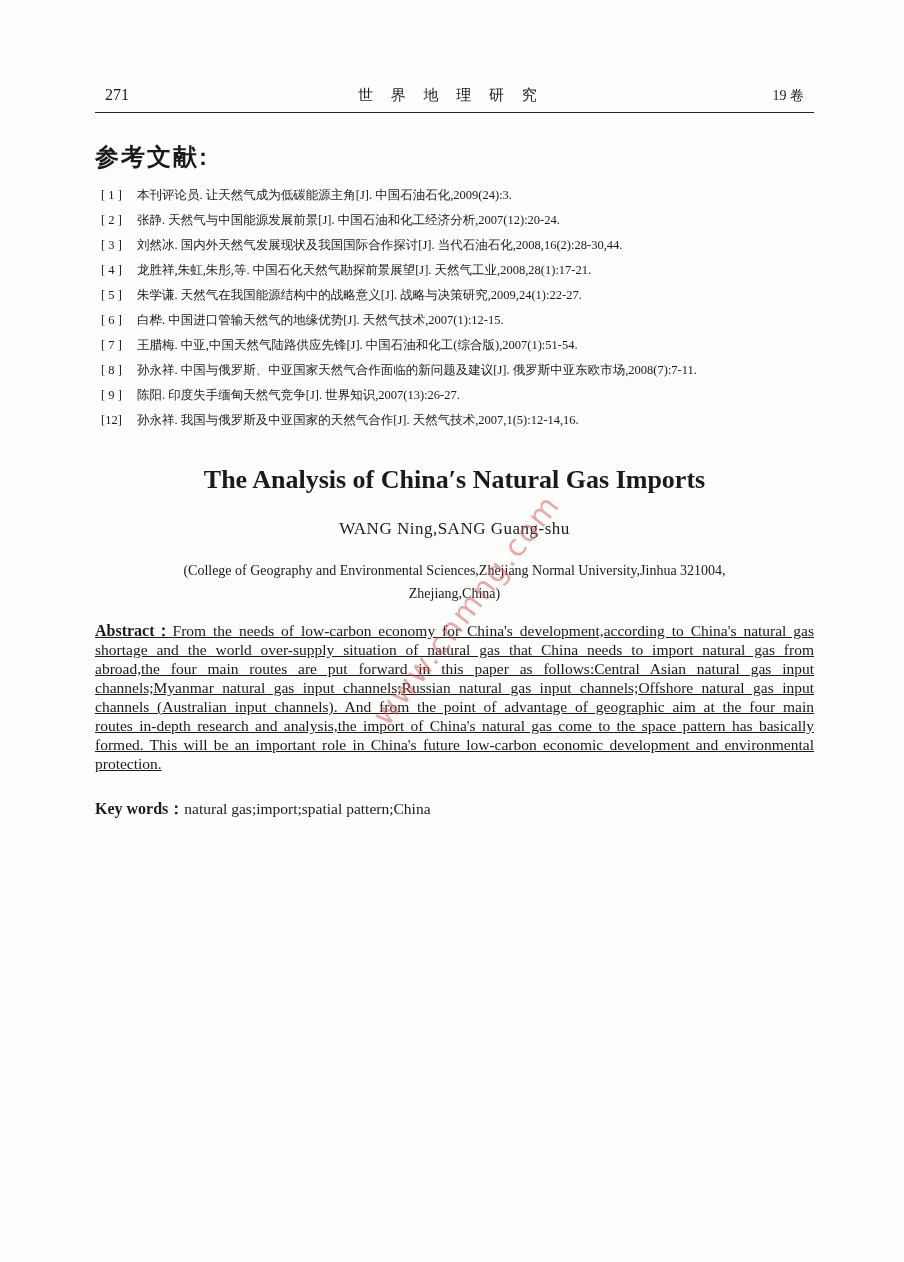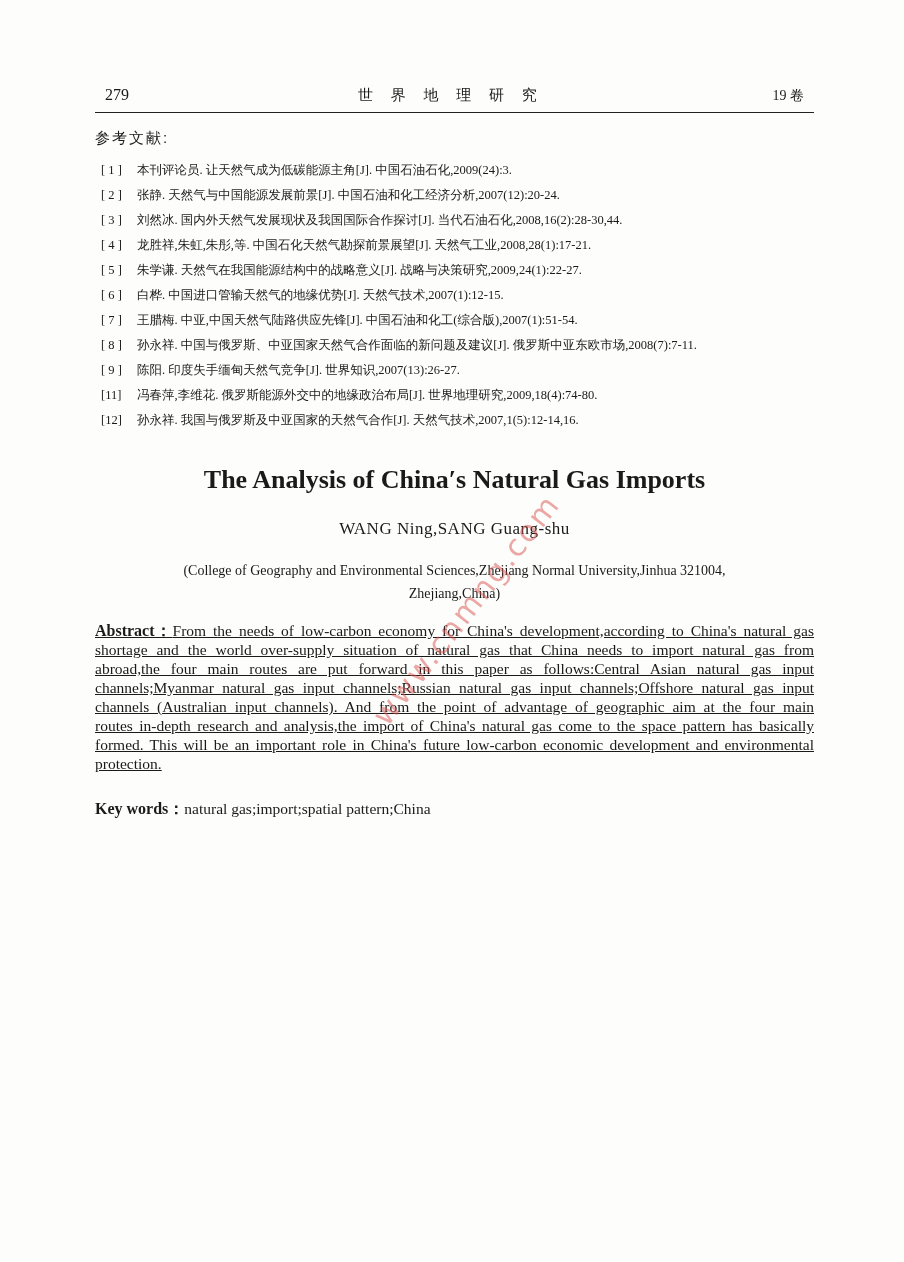--- a/index.html
+++ b/index.html
@@ -24,24 +24,24 @@
     font-size: 15px;
     padding: 0 10px 7px 10px;
     border-bottom: 1.6px solid #222;
   }
   .page-header .journal { letter-spacing: 7px; font-size: 15px; text-align: right; }
   .page-header .page-num { font-size: 16px; }
   .page-header .volume { font-size: 14px; }
 
   
   .ref-heading {
-    margin-top: 16px;
+    margin-top: 28px;
     font-family: "Liberation Sans", sans-serif;
-    font-weight: normal;
-    font-size: 15px;
+    font-weight: bold;
+    font-size: 24px;
     letter-spacing: 2px;
   }
   .ref-list {
     list-style: none;
     margin-top: 10px;
     font-size: 12.5px;
     line-height: 25px;
     padding-left: 6px;
   }
   .ref-item { display: flex; }
@@ -103,21 +103,21 @@
   }
 </style>
 </head>
 <body>
 
 <div class="page">
 
   <div class="watermark">www.cnmng.com</div>
 
   <header class="page-header">
-    <span class="page-num">279</span>
+    <span class="page-num">271</span>
     <span class="journal">世 界 地 理 研 究</span>
     <span class="volume">19 卷</span>
   </header>
 
   <h2 class="ref-heading">参考文献:</h2>
 
   <ol class="ref-list">
     <li class="ref-item">
       <span class="ref-label">[ 1 ]</span>
       <span class="ref-text">本刊评论员. 让天然气成为低碳能源主角[J]. 中国石油石化,2009(24):3.</span>
@@ -148,24 +148,20 @@
     </li>
     <li class="ref-item">
       <span class="ref-label">[ 8 ]</span>
       <span class="ref-text">孙永祥. 中国与俄罗斯、中亚国家天然气合作面临的新问题及建议[J]. 俄罗斯中亚东欧市场,2008(7):7-11.</span>
     </li>
     <li class="ref-item">
       <span class="ref-label">[ 9 ]</span>
       <span class="ref-text">陈阳. 印度失手缅甸天然气竞争[J]. 世界知识,2007(13):26-27.</span>
     </li>
     <li class="ref-item">
-      <span class="ref-label">[11]</span>
-      <span class="ref-text">冯春萍,李维花. 俄罗斯能源外交中的地缘政治布局[J]. 世界地理研究,2009,18(4):74-80.</span>
-    </li>
-    <li class="ref-item">
       <span class="ref-label">[12]</span>
       <span class="ref-text">孙永祥. 我国与俄罗斯及中亚国家的天然气合作[J]. 天然气技术,2007,1(5):12-14,16.</span>
     </li>
   </ol>
 
   <h1 class="article-title">
     <span>The Analysis of China′s Natural Gas Imports</span><br>
   </h1>
 
   <div class="authors">WANG Ning,SANG Guang-shu</div>

